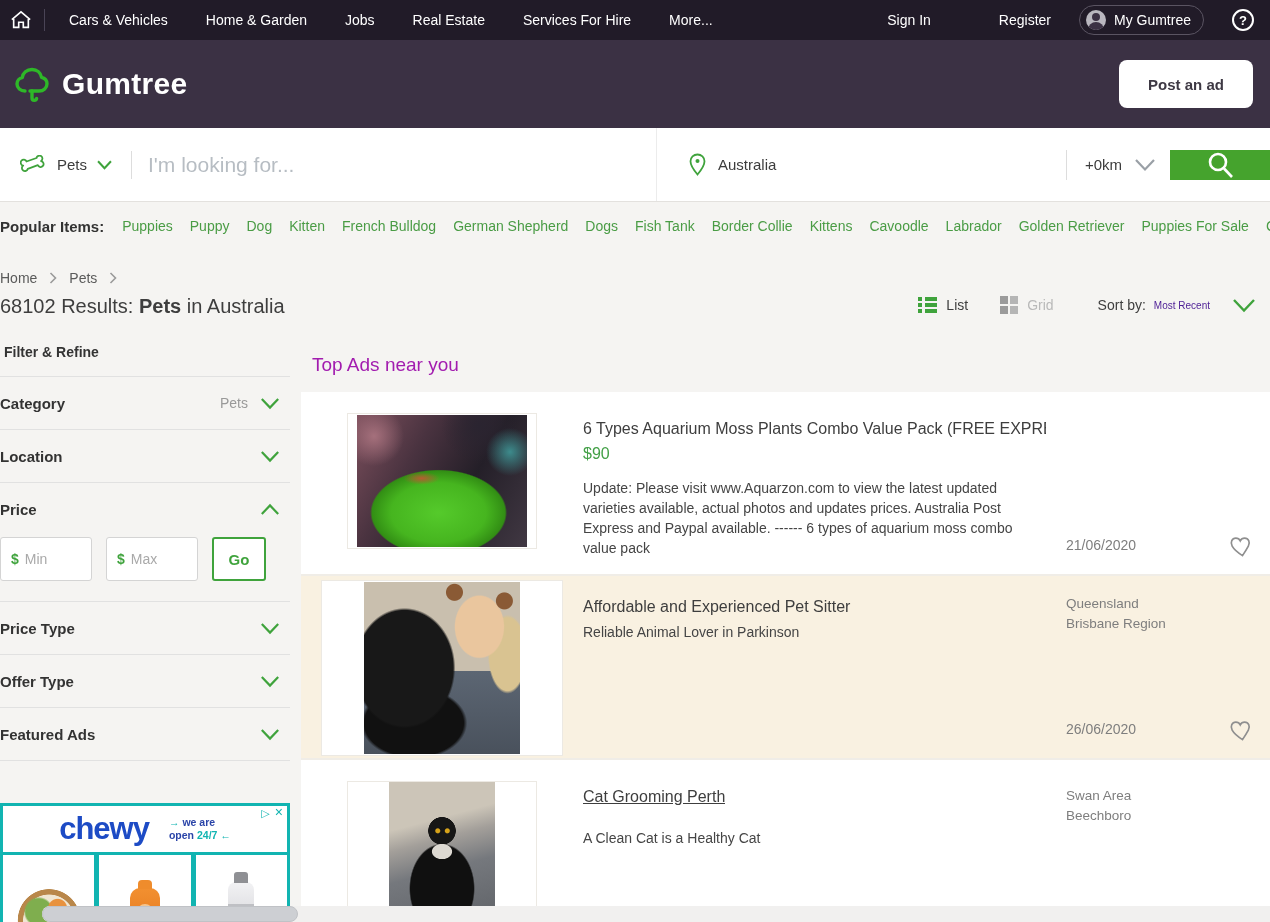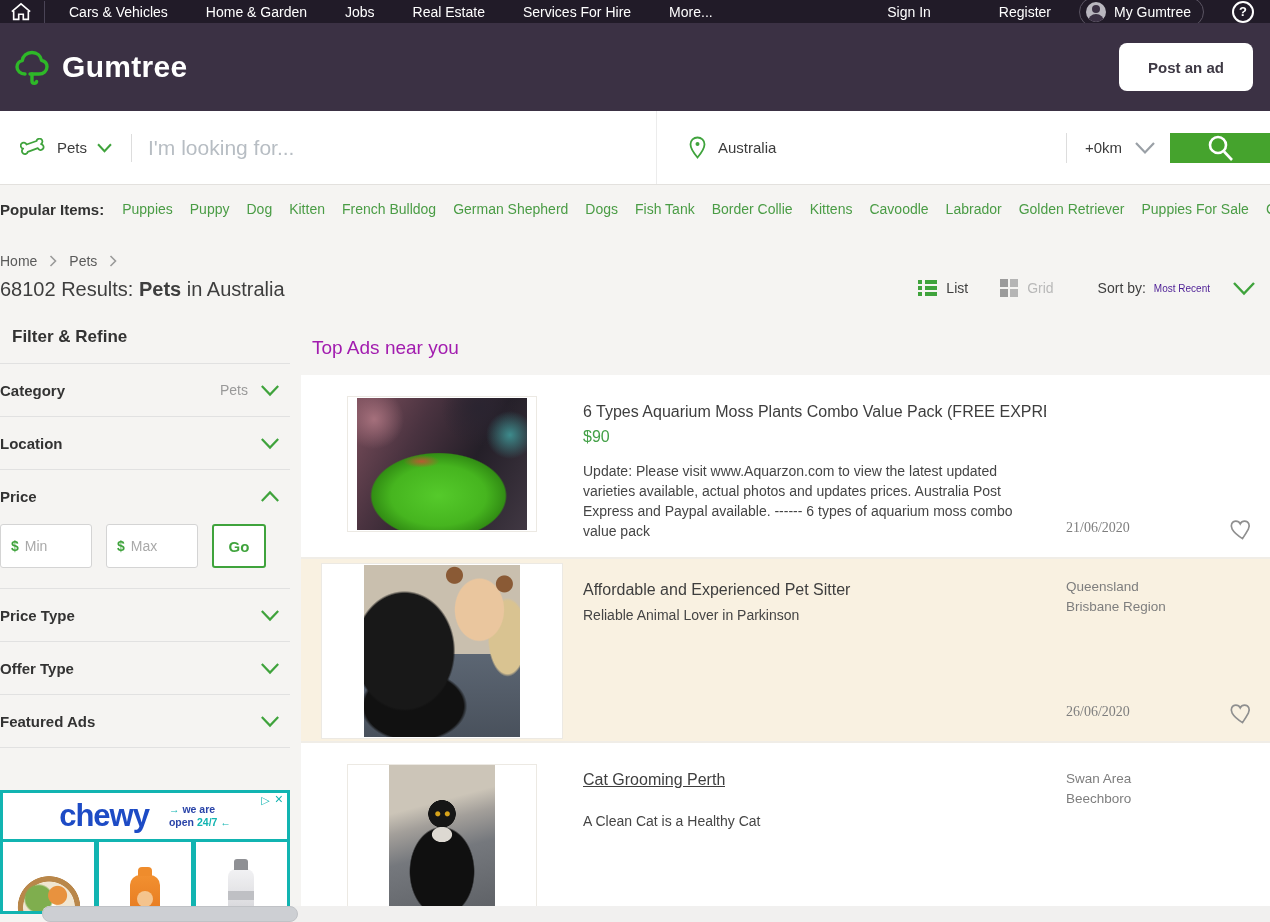--- a/index.html
+++ b/index.html
@@ -1,20 +1,20 @@
 <!DOCTYPE html>
 <html><head>
 <meta charset="utf-8">
 <style>
   * { margin:0; padding:0; box-sizing:border-box; }
   html,body { width:1270px; height:922px; overflow:hidden; background:#f5f4f2;
     font-family:"Liberation Sans", sans-serif; position:relative; }
 
   
-  .topbar { height:23px; background:#211b28; display:flex; align-items:center;
+  .topbar { height:40px; background:#211b28; display:flex; align-items:center;
     color:#fff; font-size:14px; position:relative; z-index:5; }
   .topbar .home { padding:0 12px 0 10px; display:flex; align-items:center; cursor:pointer; }
   .topbar .tb-divider { width:1px; height:22px; background:#4a4456; margin-right:24px; }
   .topbar .nav { display:flex; gap:38px; align-items:center; }
   .topbar .nav span { cursor:pointer; white-space:nowrap; }
   .topbar .right { margin-left:auto; display:flex; align-items:center; gap:28px; padding-right:16px; }
   .chip { border:1px solid #5a5462; border-radius:16px; padding:4px 12px 4px 6px;
     display:flex; align-items:center; gap:8px; cursor:pointer; }
   .avatar { width:20px; height:20px; border-radius:50%; background:#b9b7bf; position:relative; overflow:hidden; }
   .avatar::before { content:""; position:absolute; top:3px; left:6px; width:8px; height:8px;
@@ -69,21 +69,21 @@
   .vc-item { display:flex; align-items:center; gap:9px; cursor:pointer; }
   .vc-label { font-size:14px; color:#3e3e3e; }
   .vc-label.dim { color:#b9b9b9; }
   .sort-label { font-size:14px; color:#3e3e3e; margin:0 8px 0 44px; }
   .sort-value { font-size:10px; color:#4c1d95; cursor:pointer; }
   .sort-chev { margin-left:22px; cursor:pointer; display:flex; }
 
   
   .content { display:flex; align-items:flex-start; }
   .sidebar { width:300px; flex:none; padding-left:10px; }
-  .f-title { font-size:17px; font-weight:bold; color:#333; margin:26px 12px 16px; }
+  .f-title { font-size:14px; font-weight:bold; color:#333; margin:26px 4px 16px; }
   .f-hr { height:1px; background:#e1e1e1; }
   .f-row { height:52px; display:flex; align-items:center; justify-content:space-between;
     padding-right:10px; cursor:pointer; }
   .f-label { font-size:15px; font-weight:bold; color:#333; }
   .f-right { display:flex; align-items:center; gap:12px; }
   .f-value { font-size:14px; color:#999; }
   .price-form { display:flex; align-items:center; gap:14px; margin:2px 0 20px; }
   .p-input { width:92px; height:44px; border:1px solid #d4d4d4; border-radius:3px; background:#fff;
     display:flex; align-items:center; padding-left:10px; }
   .p-input .cur { color:#3fa33c; font-weight:bold; font-size:14px; margin-right:6px; }
@@ -157,21 +157,21 @@
       linear-gradient(165deg, #ccc5b8 0 28%, #a39f9a 40%, #75787d 58%, #5d6065 100%); }
   .card-body { flex:1; min-width:0; padding-top:28px; padding-right:20px; }
   .l-title { font-size:16px; color:#3e3e3e; margin-bottom:7px; white-space:nowrap; overflow:hidden; }
   .l-title.underline { text-decoration:underline; display:inline-block; }
   .l-price { font-size:16px; color:#43a047; margin-bottom:16px; }
   .l-desc { font-size:14px; color:#454545; line-height:1.42; max-width:478px; }
   .card-side { width:204px; flex:none; position:relative; padding-top:26px; font-size:13.5px;
     color:#7e7e7e; line-height:1.45; }
   .side-bottom { position:absolute; bottom:16px; left:0; right:14px;
     display:flex; justify-content:space-between; align-items:center; }
-  .l-date { font-size:14px; color:#7e7e7e;font-family:Liberation Serif, serif; }
+  .l-date { font-size:14px; color:#7e7e7e; }
   .heart { cursor:pointer; display:flex; margin-left:auto; }
 
   
   .scroll-track { position:absolute; left:42px; right:0; top:906px; height:16px;
     background:#f1f0ef; border-radius:8px 0 0 8px; z-index:20; }
   .scroll-thumb { position:absolute; left:0; top:0; width:256px; height:16px;
     background:#cdcfd3; border:1px solid #c0c2c6; border-radius:8px; cursor:grab; }
 
   svg { display:block; }
 </style>

